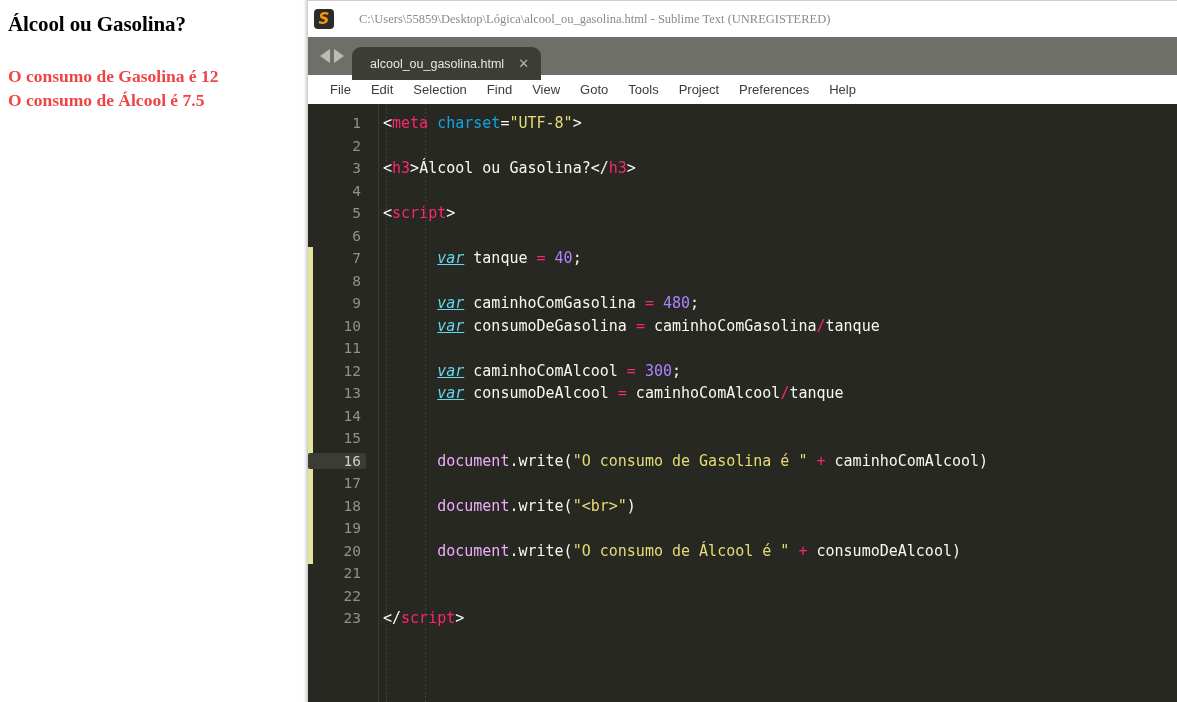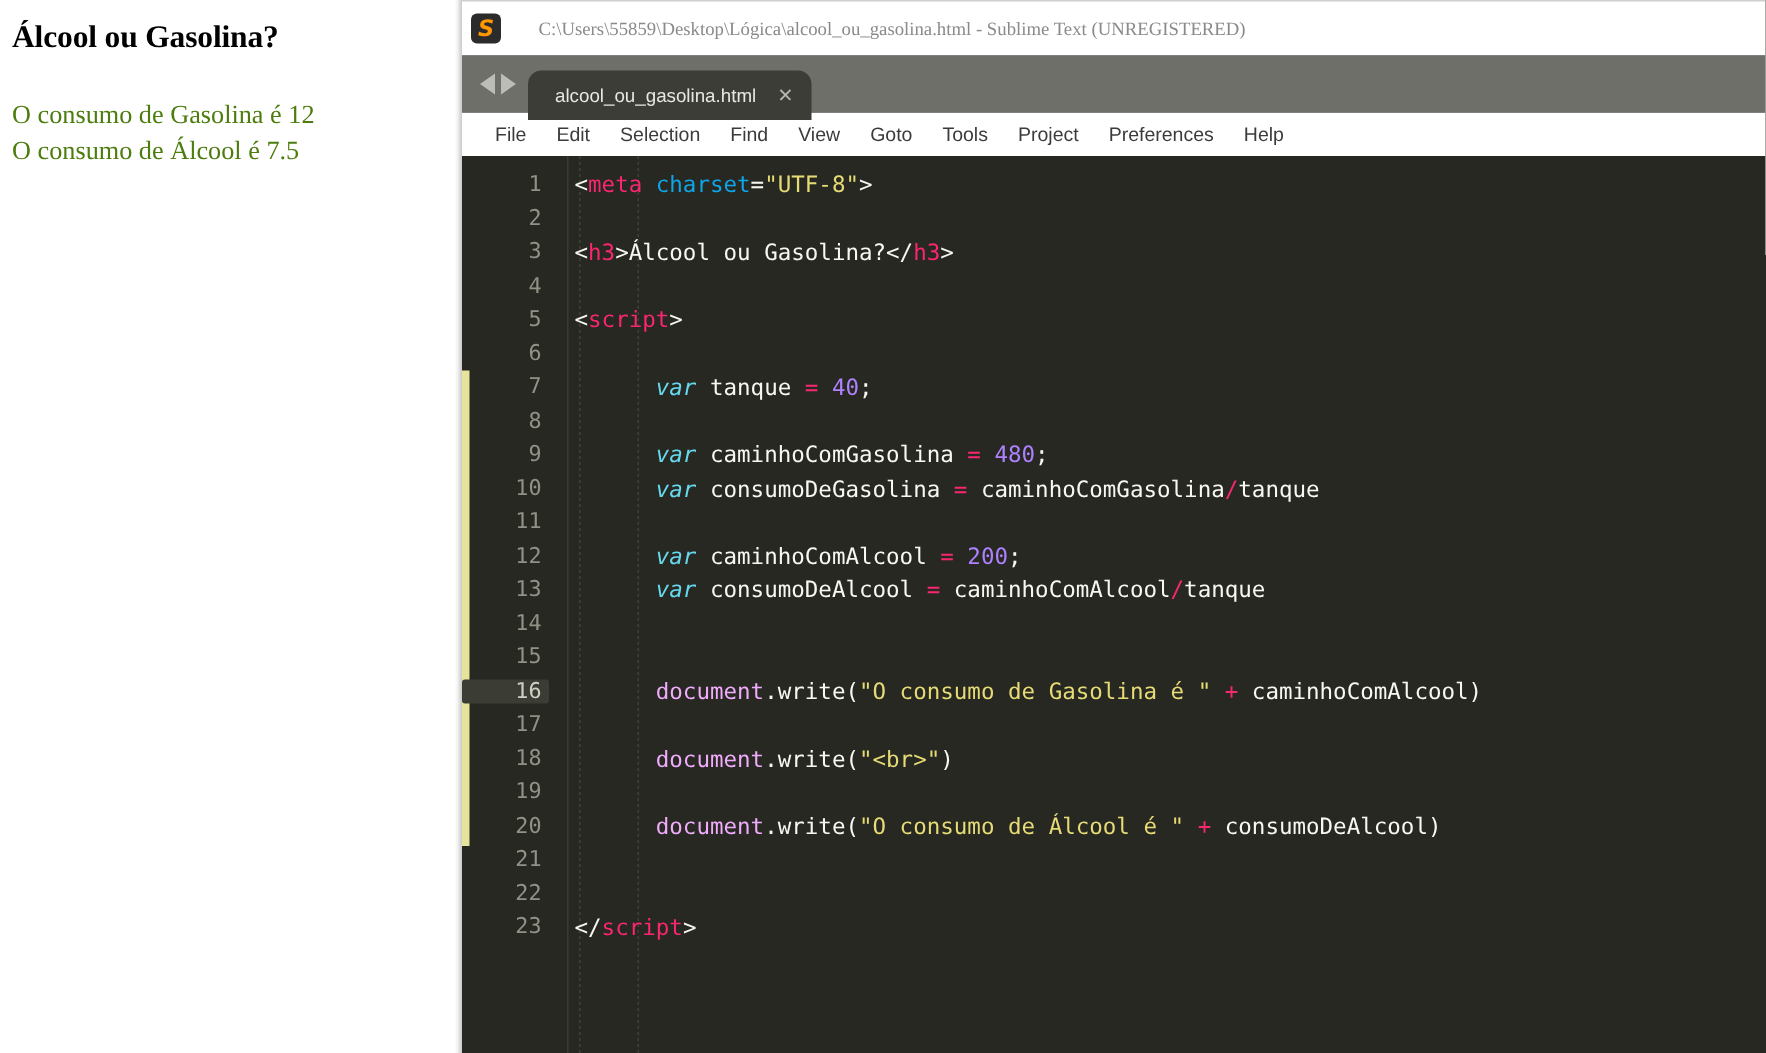--- a/index.html
+++ b/index.html
@@ -36,21 +36,22 @@
     margin: 0;
     padding: 11px 0 0 0;
     line-height: 26px;
     letter-spacing: -0.1px;
   }
   #browser-output {
     font-family: "Liberation Serif", "DejaVu Serif", serif;
     font-size: 17.5px;
     line-height: 24px;
     margin-top: 27px;
-    color: #4d7c0f;
+    color: #ef4444;
+    font-weight: bold;
   }
   #browser-edge {
     position: absolute;
     left: 303px; top: 0;
     width: 5px;
     height: 702px;
     background: linear-gradient(to right, #ffffff 0%, #f2f2f2 40%, #d9d9d9 75%, #c9c9c9 100%);
   }
 
   
@@ -230,21 +231,21 @@
     padding-left: 17px;
     color: #f8f8f2;
     flex: 1 1 auto;
   }
 
   
   .t-punc    { color: #f8f8f2; }
   .t-tag     { color: #f92672; }
   .t-attr    { color: #0ea5e9; }
   .t-string  { color: #e6db74; }
-  .t-kw      { color: #66d9ef; font-style: italic; }
+  .t-kw      { color: #66d9ef; font-style: italic; text-decoration: underline; }
   .t-num     { color: #ae81ff; }
   .t-op      { color: #f92672; }
   .t-plain   { color: #f8f8f2; }
   .t-obj     { color: #f0abfc; }
 </style>
 </head>
 <body>
 
 <div id="browser-pane">
   <div class="page-body">
@@ -300,21 +301,21 @@
         <div class="code-row"><span class="ln">2</span><span class="code-text"></span></div>
         <div class="code-row"><span class="ln">3</span><span class="code-text"><span class="t-punc">&lt;</span><span class="t-tag">h3</span><span class="t-punc">&gt;</span><span class="t-plain">Álcool ou Gasolina?</span><span class="t-punc">&lt;/</span><span class="t-tag">h3</span><span class="t-punc">&gt;</span></span></div>
         <div class="code-row"><span class="ln">4</span><span class="code-text"></span></div>
         <div class="code-row"><span class="ln">5</span><span class="code-text"><span class="t-punc">&lt;</span><span class="t-tag">script</span><span class="t-punc">&gt;</span></span></div>
         <div class="code-row"><span class="ln">6</span><span class="code-text"></span></div>
         <div class="code-row"><span class="ln">7</span><span class="code-text"><span class="t-plain">      </span><span class="t-kw">var</span><span class="t-plain"> tanque </span><span class="t-op">=</span><span class="t-plain"> </span><span class="t-num">40</span><span class="t-plain">;</span></span></div>
         <div class="code-row"><span class="ln">8</span><span class="code-text"></span></div>
         <div class="code-row"><span class="ln">9</span><span class="code-text"><span class="t-plain">      </span><span class="t-kw">var</span><span class="t-plain"> caminhoComGasolina </span><span class="t-op">=</span><span class="t-plain"> </span><span class="t-num">480</span><span class="t-plain">;</span></span></div>
         <div class="code-row"><span class="ln">10</span><span class="code-text"><span class="t-plain">      </span><span class="t-kw">var</span><span class="t-plain"> consumoDeGasolina </span><span class="t-op">=</span><span class="t-plain"> caminhoComGasolina</span><span class="t-op">/</span><span class="t-plain">tanque</span></span></div>
         <div class="code-row"><span class="ln">11</span><span class="code-text"></span></div>
-        <div class="code-row"><span class="ln">12</span><span class="code-text"><span class="t-plain">      </span><span class="t-kw">var</span><span class="t-plain"> caminhoComAlcool </span><span class="t-op">=</span><span class="t-plain"> </span><span class="t-num">200</span><span class="t-plain">;</span></span></div>
+        <div class="code-row"><span class="ln">12</span><span class="code-text"><span class="t-plain">      </span><span class="t-kw">var</span><span class="t-plain"> caminhoComAlcool </span><span class="t-op">=</span><span class="t-plain"> </span><span class="t-num">300</span><span class="t-plain">;</span></span></div>
         <div class="code-row"><span class="ln">13</span><span class="code-text"><span class="t-plain">      </span><span class="t-kw">var</span><span class="t-plain"> consumoDeAlcool </span><span class="t-op">=</span><span class="t-plain"> caminhoComAlcool</span><span class="t-op">/</span><span class="t-plain">tanque</span></span></div>
         <div class="code-row"><span class="ln">14</span><span class="code-text"></span></div>
         <div class="code-row"><span class="ln">15</span><span class="code-text"></span></div>
         <div class="code-row active"><span class="ln">16</span><span class="code-text"><span class="t-plain">      </span><span class="t-obj">document</span><span class="t-plain">.write(</span><span class="t-string">"O consumo de Gasolina é "</span><span class="t-plain"> </span><span class="t-op">+</span><span class="t-plain"> caminhoComAlcool)</span></span></div>
         <div class="code-row"><span class="ln">17</span><span class="code-text"></span></div>
         <div class="code-row"><span class="ln">18</span><span class="code-text"><span class="t-plain">      </span><span class="t-obj">document</span><span class="t-plain">.write(</span><span class="t-string">"&lt;br&gt;"</span><span class="t-plain">)</span></span></div>
         <div class="code-row"><span class="ln">19</span><span class="code-text"></span></div>
         <div class="code-row"><span class="ln">20</span><span class="code-text"><span class="t-plain">      </span><span class="t-obj">document</span><span class="t-plain">.write(</span><span class="t-string">"O consumo de Álcool é "</span><span class="t-plain"> </span><span class="t-op">+</span><span class="t-plain"> consumoDeAlcool)</span></span></div>
         <div class="code-row"><span class="ln">21</span><span class="code-text"></span></div>
         <div class="code-row"><span class="ln">22</span><span class="code-text"></span></div>

